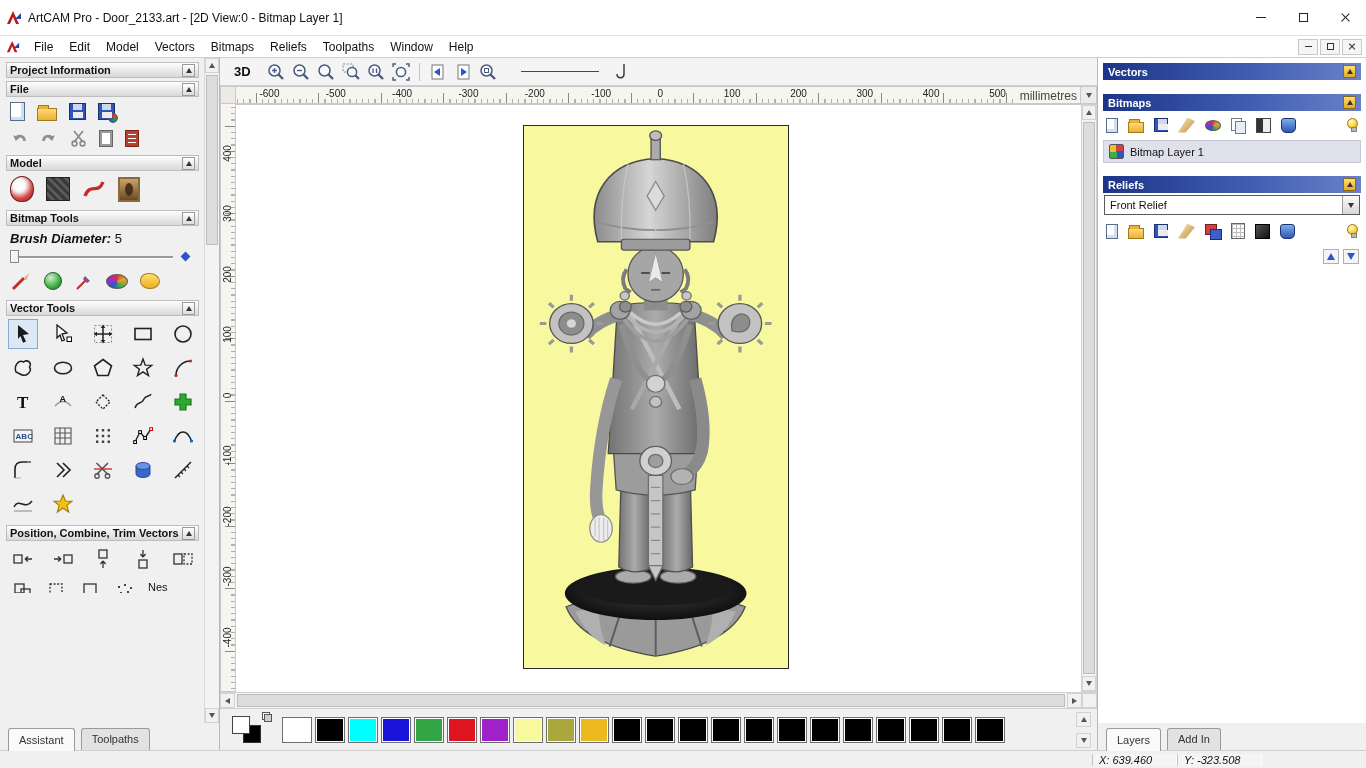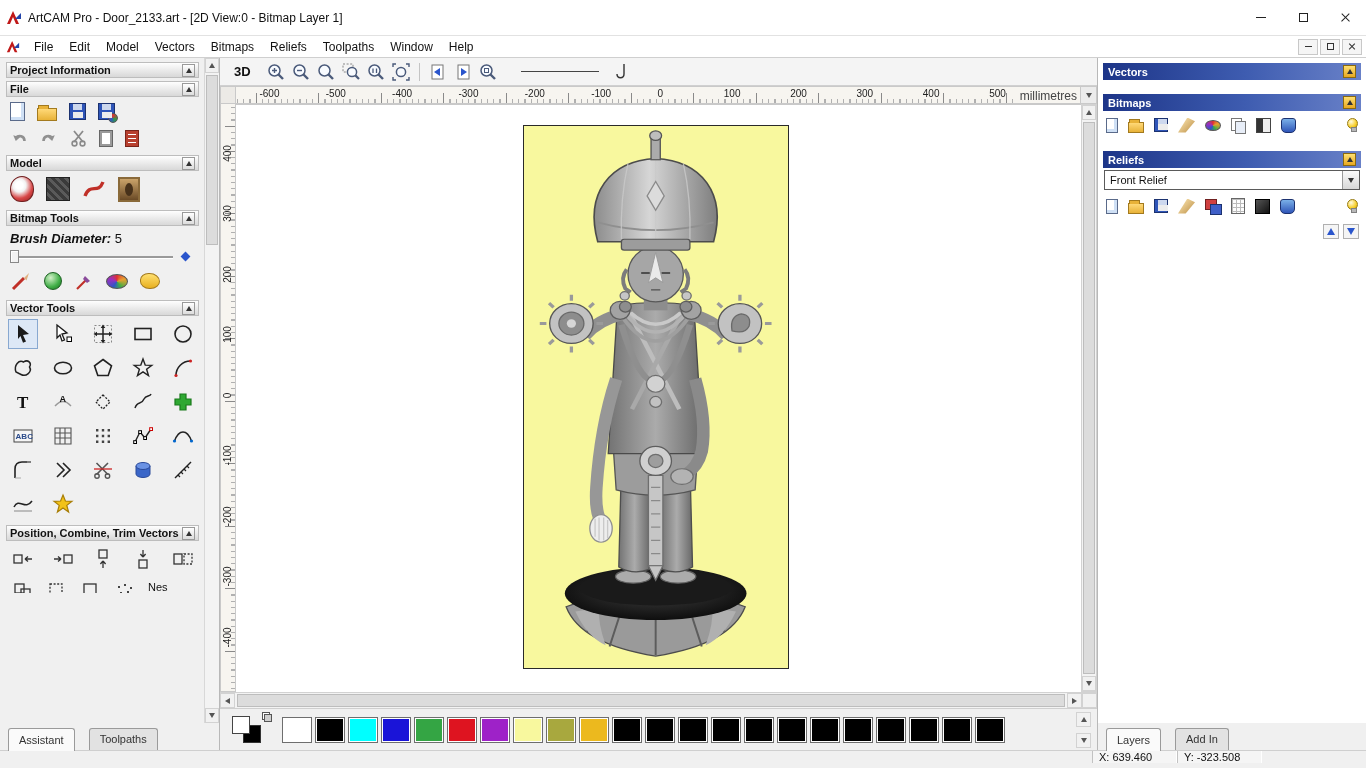--- a/index.html
+++ b/index.html
@@ -102,21 +102,21 @@
   .nes { font-size:11px; color:#111; padding-top:1px; }
 
   
   .lsb { position:absolute; right:0; top:0; bottom:0; width:15px; background:#f3f3f3; border-left:1px solid #d8d8d8; display:flex; flex-direction:column; }
   .sbtn { height:15px; flex:0 0 auto; background:#f1f1f1; border:1px solid #d2d2d2; display:flex; align-items:center; justify-content:center; }
   .sbtn.w { width:15px; }
   .strack { flex:1; position:relative; }
   .sthumb { position:absolute; left:1px; right:1px; background:#dcdcdc; border:1px solid #bdbdbd; }
 
   .tabs { height:27px; display:flex; align-items:flex-end; padding-left:8px; background:#f0f0f0; flex:0 0 auto; }
-  .tab { border:1px solid #9a9a9a; border-bottom:none; padding:4px 10px 5px; font-size:11px; background:#e2e2e2; border-radius:3px 3px 0 0; margin-right:14px; color:#333; }
+  .tab { border:1px solid #9a9a9a; border-bottom:none; padding:4px 10px 5px; font-size:11px; background:#e2e2e2; border-radius:3px 3px 0 0; margin-right:6px; color:#333; }
   .tab.active { background:#fafafa; font-weight:normal; position:relative; top:1px; padding-top:5px; }
 
   
   .ccol { flex:1; display:flex; flex-direction:column; min-width:0; background:#f0f0f0; }
   .ctb { height:28px; display:flex; align-items:center; gap:1px; padding:0 8px; background:#f4f4f4; border-bottom:1px solid #d0d0d0; flex:0 0 auto; }
   .ctb .vbtn { font-weight:bold; font-size:13px; padding:2px 6px; margin-right:6px; }
   .ctb .btn { width:24px; height:24px; display:flex; align-items:center; justify-content:center; }
   .ctb .sep { width:1px; height:18px; background:#c4c4c4; margin:0 5px; }
   .lineprev { width:78px; height:0; border-top:1.5px solid #444; margin-left:20px; }
   .ctb .hook { margin-left:14px; }
@@ -169,21 +169,21 @@
   .thumb-rel::after { content:""; position:absolute; left:-2px; bottom:-2px; width:5px; height:5px; border-radius:50%; background:#f4c818; border:1px solid #967a10; }
   .combo { display:flex; height:20px; border:1px solid #5a5a5a; background:#fff; align-items:center; font-size:11px; padding-left:5px; margin:2px 1px; }
   .combo .sp { flex:1; }
   .combo .dd { width:17px; height:100%; background:linear-gradient(#fafafa,#d8d8d8); border-left:1px solid #999; display:flex; align-items:center; justify-content:center; }
   .updown { display:flex; justify-content:flex-end; gap:4px; padding:5px 2px; }
   .sqbtn { width:16px; height:15px; border:1px solid #b0b0b0; background:#f5f5f5; display:flex; align-items:center; justify-content:center; }
   .t-up.blue { border-bottom-color:#2a55cc; border-left-width:4px; border-right-width:4px; border-bottom-width:7px; }
   .t-down.blue { border-top-color:#2a55cc; border-left-width:4px; border-right-width:4px; border-top-width:7px; }
 
   
-  .statusbar { height:18px; background:#f0f0f0; border-top:1px solid #cfcfcf; display:flex; align-items:flex-start; font-size:11px; flex:0 0 auto; }
+  .statusbar { height:18px; background:#f0f0f0; border-top:1px solid #cfcfcf; display:flex; align-items:center; font-size:11px; flex:0 0 auto;font-style:italic; }
   .sb-main { flex:1; }
   .sb-box { width:85px; border-left:1px solid #c2c2c2; border-right:1px solid #fff; background:#f5f5f5; display:flex; align-items:center; padding-left:6px; }
   .sb-end { width:104px; border-left:1px solid #c2c2c2; }
 </style>
 </head>
 <body>
 
 <div class="app">
 
   <div class="titlebar">
@@ -849,20 +849,25 @@
           <span class="ic ic-folder sm"></span>
           <span class="ic ic-disk sm"></span>
           <span class="broom"></span>
           <span class="p-pal" style="width:16px;height:11px"></span>
           <span class="pages2"></span>
           <span class="halfsq"></span>
           <span class="bluejug"></span>
           <span class="sp"></span>
           <span class="bulb"></span>
         </div>
+        <div class="layerrow">
+          <span class="thumb-bmp"></span>
+          <span>Bitmap Layer 1</span>
+          <span class="sp"></span>
+        </div>
 
         <div class="bluh" style="margin-top:13px">
           <span>Reliefs</span>
             <span class="sp"></span>
           <div class="goldbtn">
               <div class="t-up"></div>
             </div>
         </div>
         <div class="combo">
           <span>Front Relief</span>

